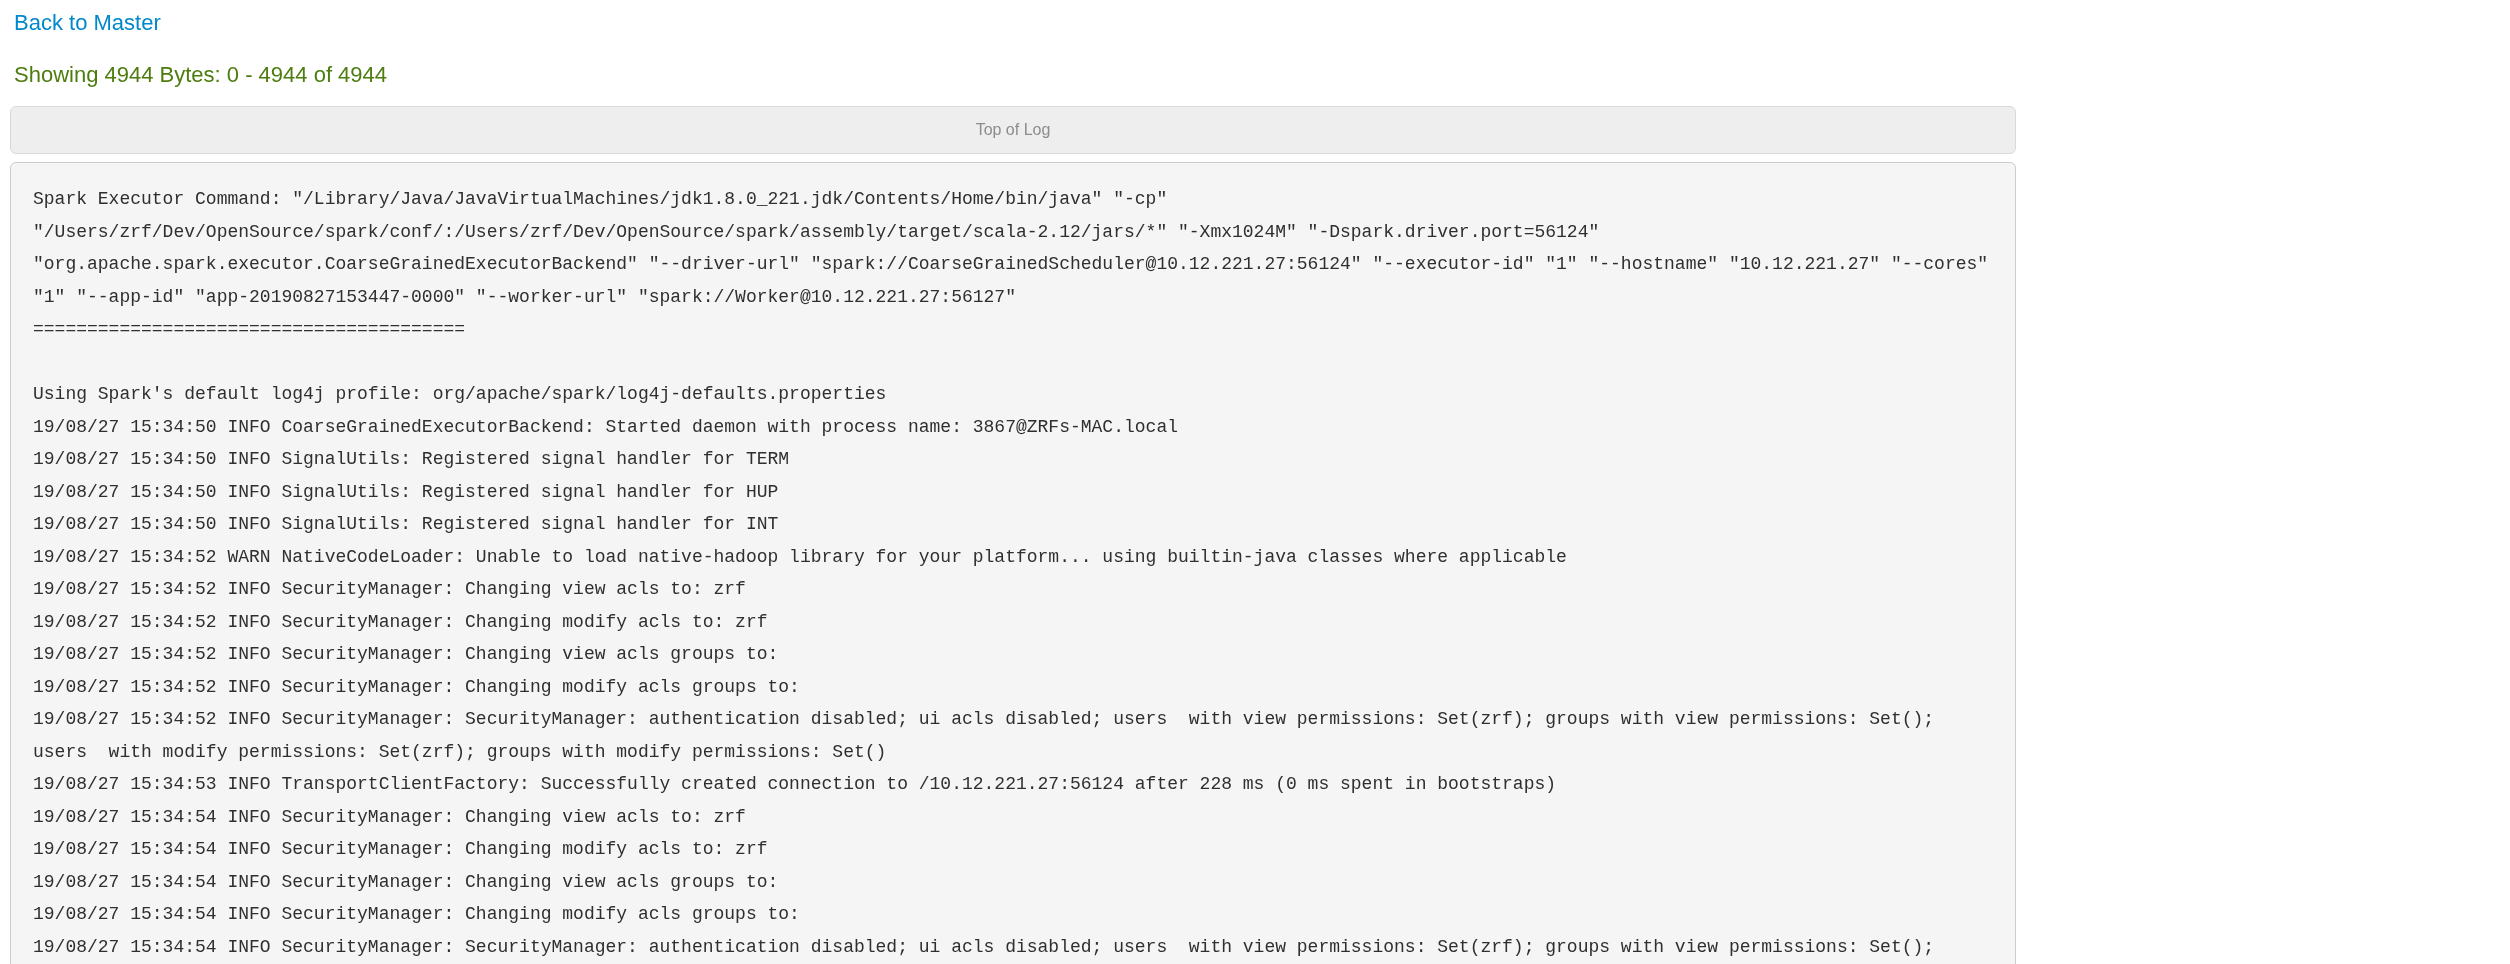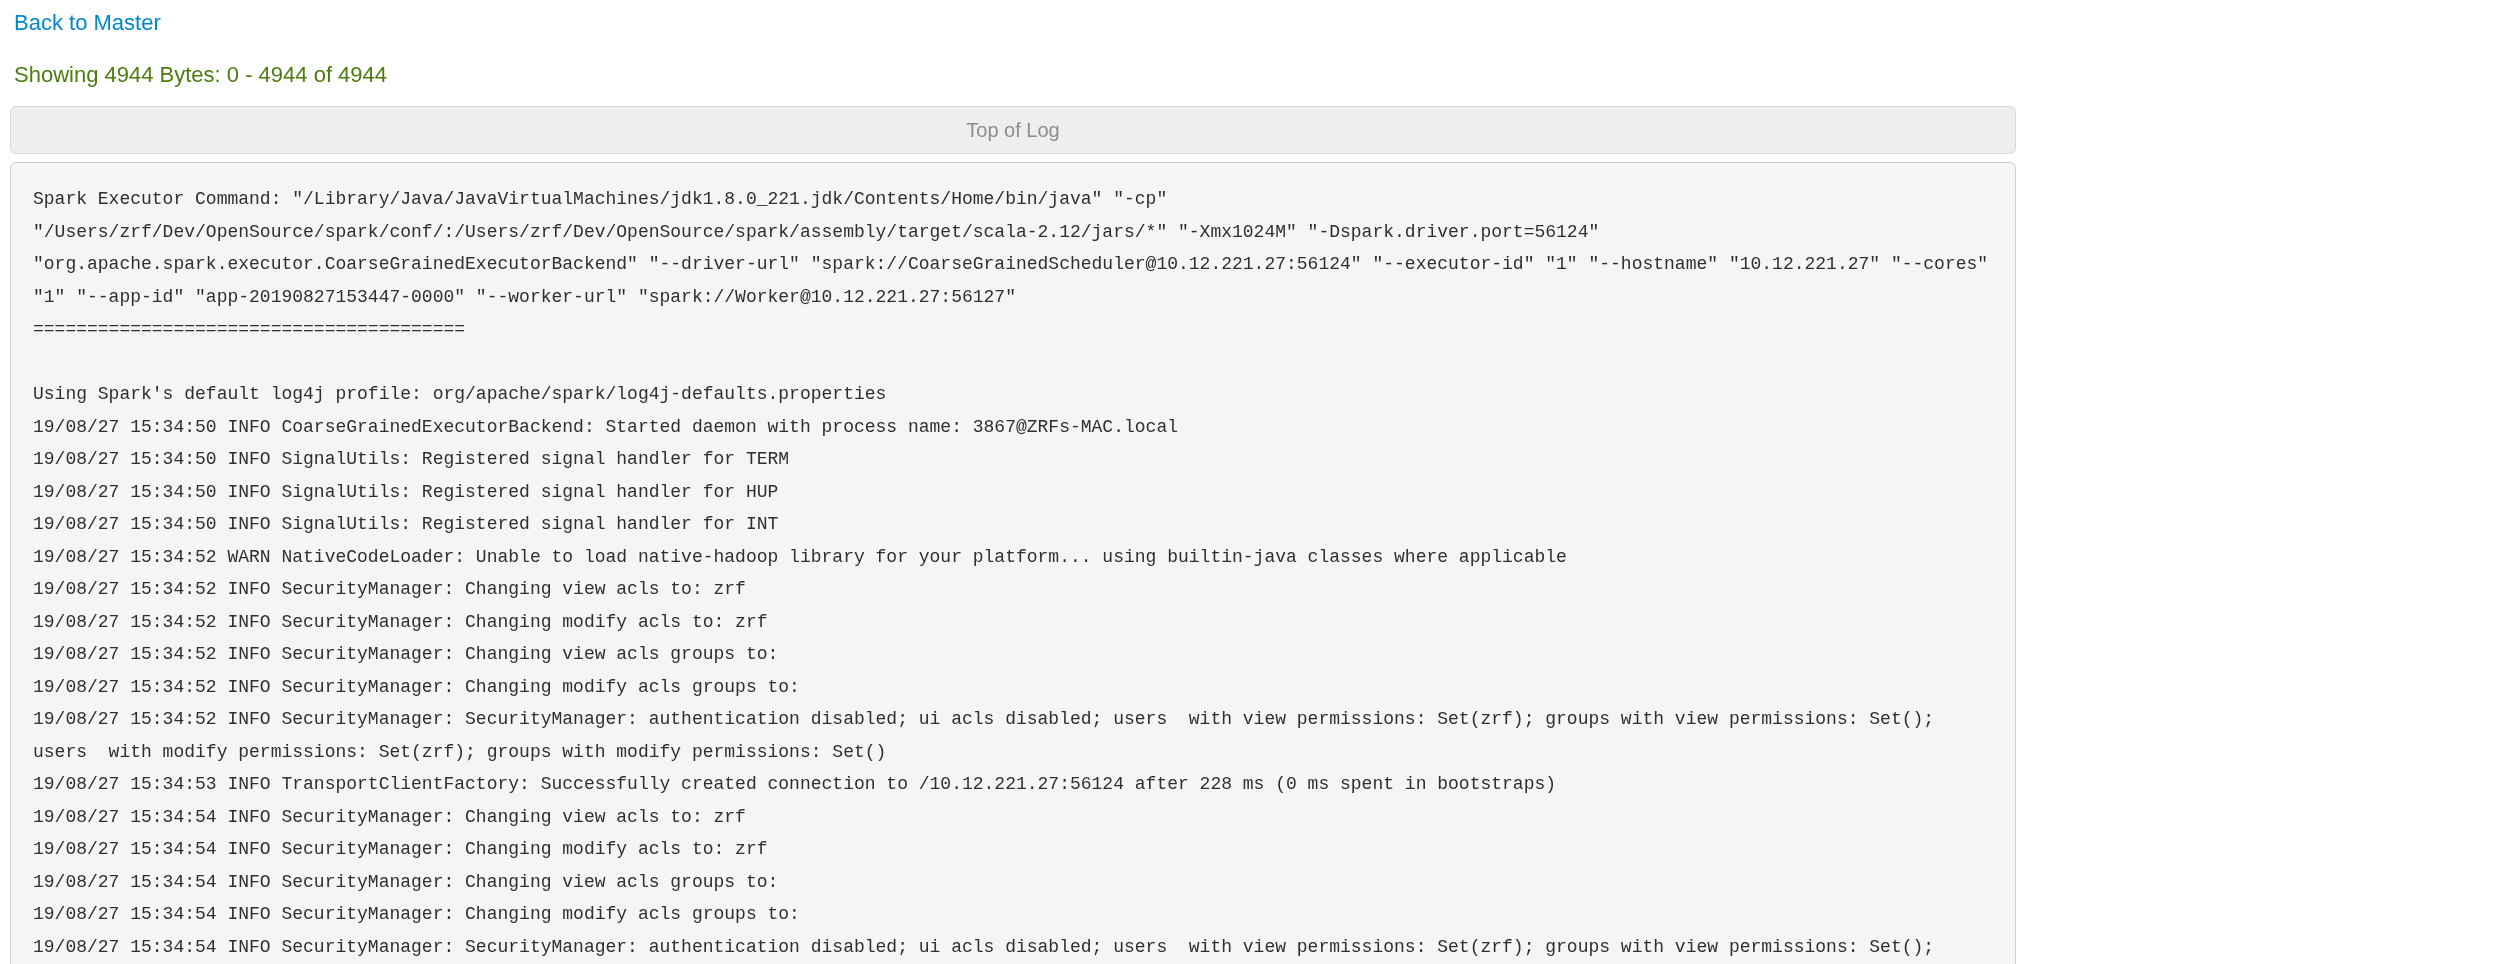--- a/index.html
+++ b/index.html
@@ -38,21 +38,21 @@
     background: #eeeeee;
     border: 1px solid #d9d9d9;
     border-radius: 6px;
     display: flex;
     align-items: center;
     justify-content: center;
     cursor: pointer;
     box-sizing: border-box;
   }
   .top-of-log-btn span {
-    font-size: 20px;
+    font-size: 16px;
     color: #8c8c8c;
   }
   .log-box {
     margin: 8px 10px 0 10px;
     background: #f5f5f5;
     border: 1px solid #cccccc;
     border-radius: 6px;
     box-sizing: border-box;
     padding: 12px 14px;
     height: 1100px; 

